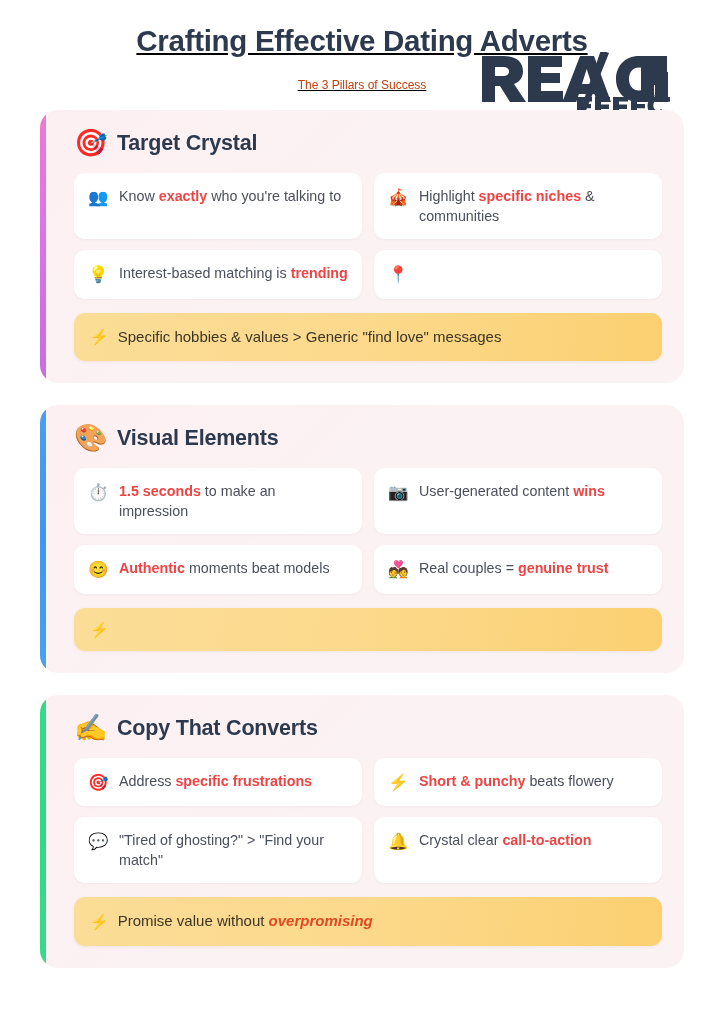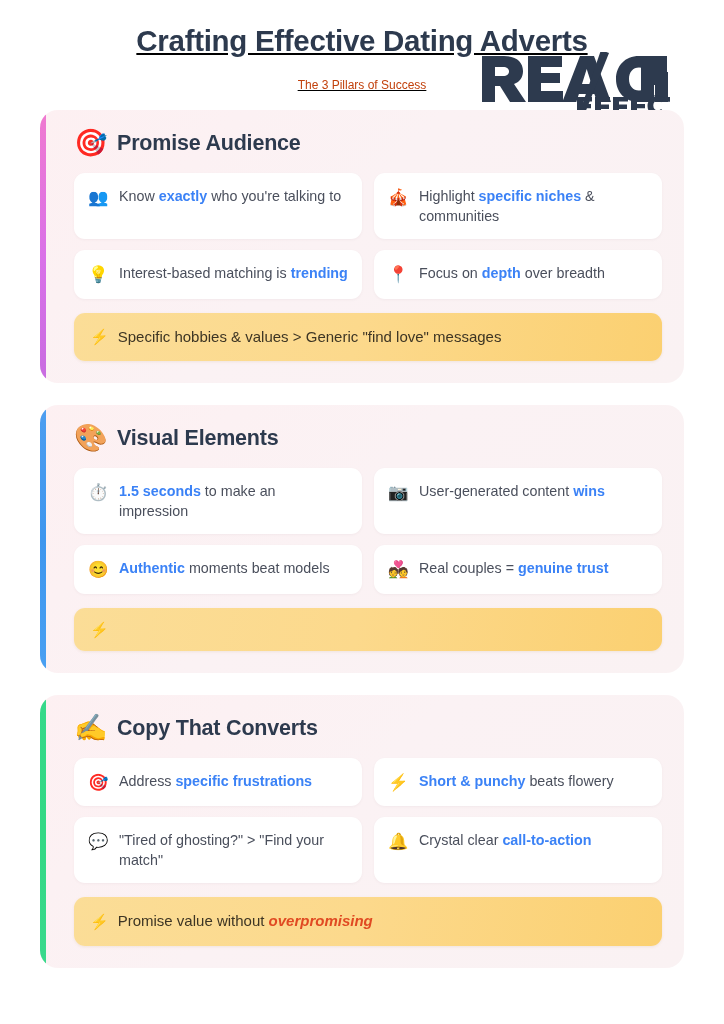--- a/index.html
+++ b/index.html
@@ -126,21 +126,21 @@
     flex: 0 0 auto;
     width: 20px;
     text-align: center;
   }
   .point-text {
     font-size: 14.3px;
     color: #4a4f5c;
     line-height: 1.38;
     padding-top: 1px;
   }
-  .point-text b { color: #3b82f6; font-weight: bold; text-align: center; }
+  .point-text b { color: #ef4444; font-weight: bold; text-align: center; }
 
   
   .takeaway {
     margin: 14px 0 0 6px;
     background: linear-gradient(100deg, #fbdd97 0%, #fcd98c 48%, #fbd071 100%);
     border-radius: 11px;
     padding: 14px 16px;
     display: flex;
     align-items: center;
     gap: 9px;
@@ -194,38 +194,37 @@
       </g>
     </svg>
   </div>
 
   <div class="sections">
 
     <div class="section section-bg-pink">
       <div class="accent accent-pink"></div>
       <div class="section-head">
         <span class="section-emoji">🎯</span>
-        <span class="section-title">Promise Audience</span>
+        <span class="section-title">Target Crystal</span>
       </div>
       <div class="grid">
         <div class="point">
           <span class="point-emoji">👥</span>
           <span class="point-text"><span>Know </span><b>exactly</b><span> who you're talking to</span></span>
         </div>
         <div class="point">
           <span class="point-emoji">🎪</span>
           <span class="point-text"><span>Highlight </span><b>specific niches</b><span> &amp; communities</span></span>
         </div>
         <div class="point">
           <span class="point-emoji">💡</span>
           <span class="point-text"><span>Interest-based matching is </span><b>trending</b><span></span></span>
         </div>
         <div class="point">
           <span class="point-emoji">📍</span>
-          <span class="point-text"><span>Focus on </span><b>depth</b><span> over breadth</span></span>
         </div>
       </div>
       <div class="takeaway">
         <span class="takeaway-emoji">⚡</span>
         <span class="takeaway-text"><span>Specific hobbies &amp; values &gt; Generic "find love" messages</span><i></i><span></span></span>
       </div>
     </div>
 
     <div class="section section-bg-pink">
       <div class="accent accent-blue"></div>

